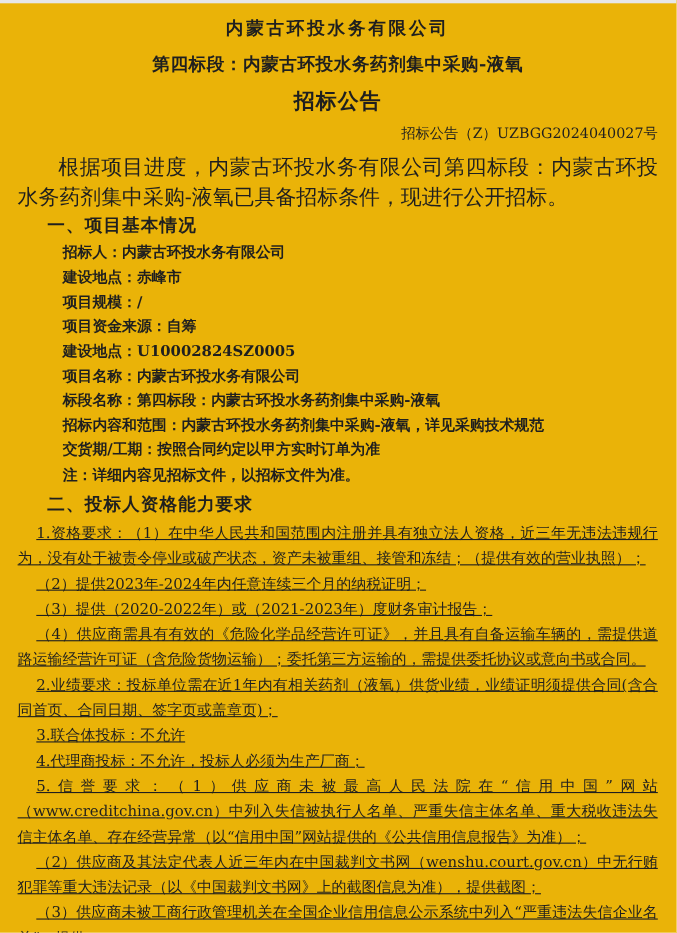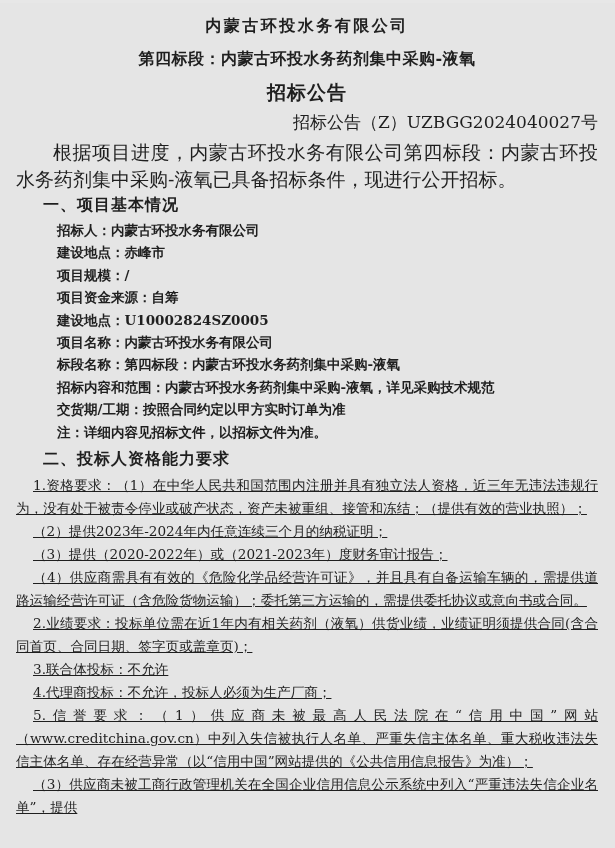--- a/index.html
+++ b/index.html
@@ -11,21 +11,21 @@
     background: #ffffff;
   }
   .page {
     box-sizing: border-box;
     width: 615px;
     height: 848px;
     border-top: 3px solid #e7e7e7;
     padding: 0 17px 0 16px;
     font-family: "DejaVu Serif", "Liberation Serif", serif;
     color: #1f1f1f;
-    background: #e5e5e5;
+    background: #eab308;
   }
   .t1 {
     margin: 12px 0 0 0;
     text-align: center;
     font-size: 16px;
     font-weight: 700;
     letter-spacing: 2.5px;
     line-height: 22px;
   }
   .t2 {
@@ -40,21 +40,21 @@
     margin: 11px 0 0 0;
     text-align: center;
     font-size: 19px;
     font-weight: 700;
     letter-spacing: 1px;
     line-height: 22px;
   }
   .notice-no {
     margin-top: 9px;
     text-align: right;
-    font-size: 17px;
+    font-size: 13px;
     line-height: 20px;
   }
   .intro {
     margin: 7px 0 0 0;
     font-size: 19px;
     line-height: 27px;
     text-indent: 37px;
     text-align: justify;
   }
   .sec-h {
@@ -121,16 +121,17 @@
 
   <div class="reqs">
     <p class="req">1.资格要求：（1）在中华人民共和国范围内注册并具有独立法人资格，近三年无违法违规行为，没有处于被责令停业或破产状态，资产未被重组、接管和冻结；（提供有效的营业执照）；</p>
     <p class="req">（2）提供2023年-2024年内任意连续三个月的纳税证明；</p>
     <p class="req">（3）提供（2020-2022年）或（2021-2023年）度财务审计报告；</p>
     <p class="req">（4）供应商需具有有效的《危险化学品经营许可证》，并且具有自备运输车辆的，需提供道路运输经营许可证（含危险货物运输）；委托第三方运输的，需提供委托协议或意向书或合同。</p>
     <p class="req">2.业绩要求：投标单位需在近1年内有相关药剂（液氧）供货业绩，业绩证明须提供合同(含合同首页、合同日期、签字页或盖章页)；</p>
     <p class="req">3.联合体投标：不允许</p>
     <p class="req">4.代理商投标：不允许，投标人必须为生产厂商；</p>
     <p class="req">5.信誉要求：（1）供应商未被最高人民法院在“信用中国”网站（www.creditchina.gov.cn）中列入失信被执行人名单、严重失信主体名单、重大税收违法失信主体名单、存在经营异常（以“信用中国”网站提供的《公共信用信息报告》为准）；</p>
+    <p class="req">（2）供应商及其法定代表人近三年内在中国裁判文书网（wenshu.court.gov.cn）中无行贿犯罪等重大违法记录（以《中国裁判文书网》上的截图信息为准），提供截图；</p>
     <p class="req">（3）供应商未被工商行政管理机关在全国企业信用信息公示系统中列入“严重违法失信企业名单”，提供</p>
   </div>
 
 </div>
 
 </body></html>

